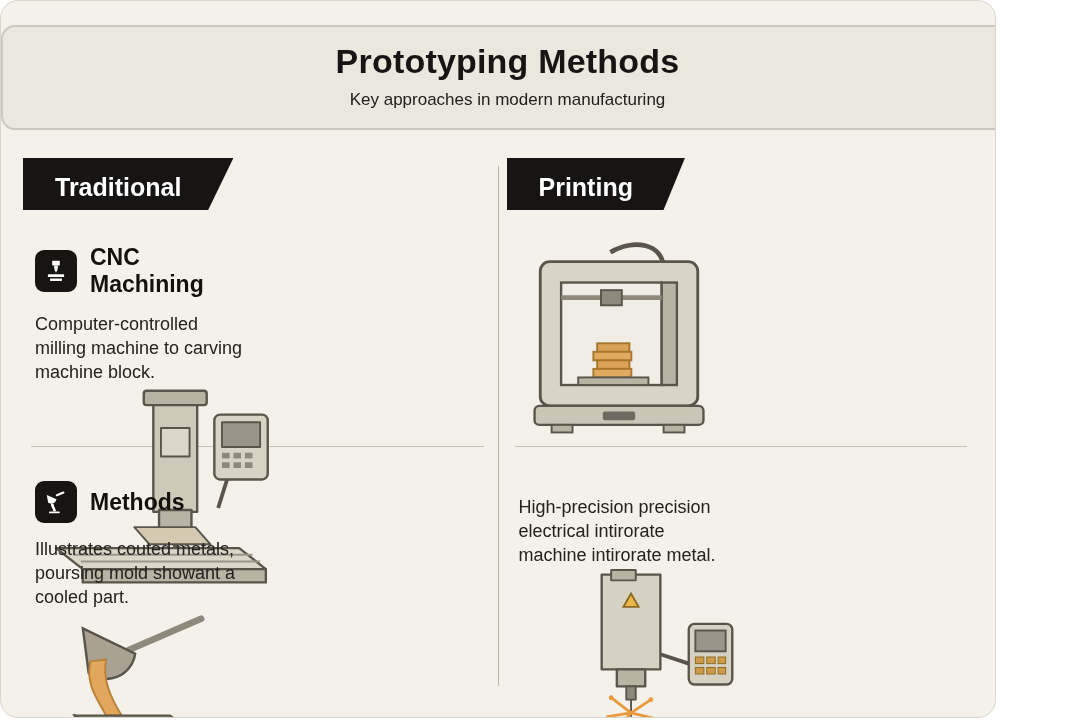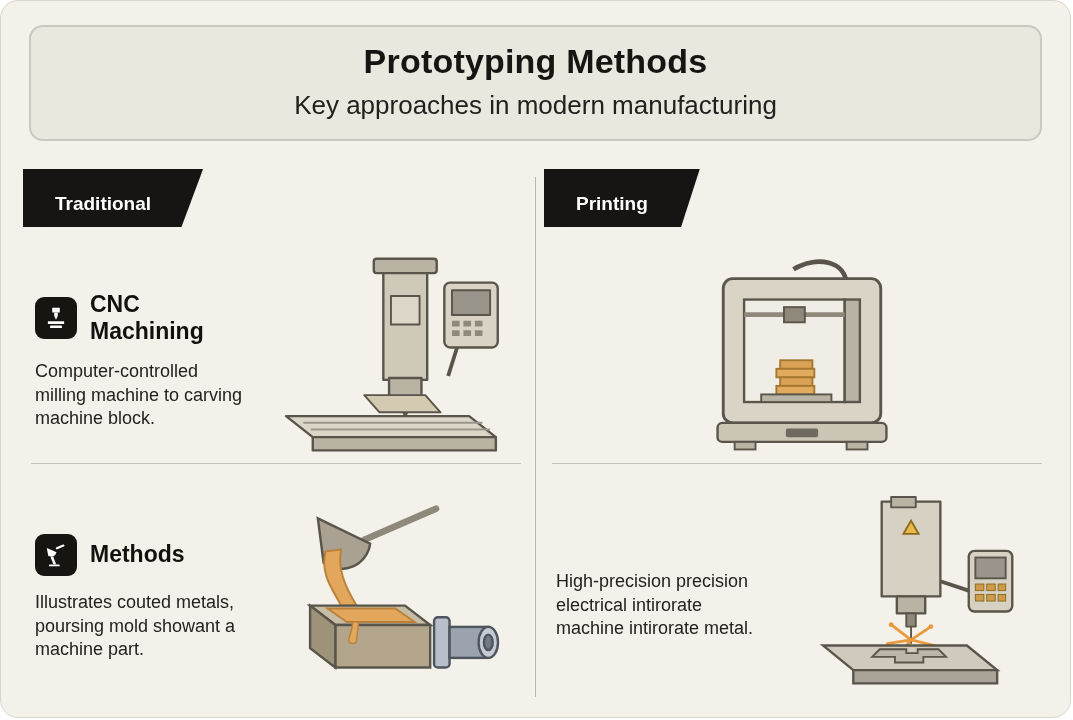--- a/index.html
+++ b/index.html
@@ -1,45 +1,45 @@
 <!DOCTYPE html>
 <html><head>
 <meta charset="utf-8">
 <style>
   html,body{margin:0;padding:0;background:#ffffff;}
   body{width:1073px;height:720px;overflow:hidden;font-family:"Liberation Sans",sans-serif;}
   .card{
-    position:relative;width:1071px;height:718px;box-sizing:border-box;
+    position:relative;width:996px;height:718px;box-sizing:border-box;
     background:#f3f1ea;border:1px solid #d8d5cc;border-radius:18px;overflow:hidden;
   }
   
   .header-box{
     width:1013px;margin:24px auto 0;box-sizing:border-box;
     background:#eae7de;border:2px solid #cbc8bf;border-radius:14px;
     text-align:center;padding:15px 10px 18px;
   }
   .title{font-size:34px;font-weight:700;color:#161513;letter-spacing:.2px;margin:0;}
-  .subtitle{font-size:26px;color:#21201c;margin:9px 0 0;}
+  .subtitle{font-size:17px;color:#21201c;margin:9px 0 0;}
   
   .content{display:flex;margin-top:26px;padding:0 14px;height:548px;}
   .column{flex:1;padding:2px 8px 0 14px;box-sizing:border-box;}
   .vdivider{width:1px;background:#b9b6ac;margin:10px 0 18px;}
   
   .banner{
     position:relative;display:inline-block;margin-left:-6px;
-    background:#161513;color:#ffffff;font-size:19px;font-weight:700;
-    line-height:46px;height:46px;padding:12px 52px 0 32px;
+    background:#161513;color:#ffffff;font-size:25px;font-weight:700;
+    line-height:46px;height:46px;padding:6px 52px 0 32px;
     clip-path:polygon(0 0,100% 0,88% 100%,0 100%);
   }
   .banner-fold{
     position:absolute;left:8px;top:52px;width:17px;height:14px;background:#161513;
     clip-path:polygon(0 0,100% 0,0 100%);
   }
   
-  .method{display:flex;align-items:center;height:234px;padding:22px 0 0 6px;box-sizing:border-box;}
+  .method{display:flex;align-items:flex-start;height:234px;padding:22px 0 0 6px;box-sizing:border-box;flex-direction:column;}
   .method-text{width:218px;flex-shrink:0;padding-top:12px;}
   .method-head{display:flex;align-items:center;gap:13px;}
   .icon-tile{
     width:42px;height:42px;border-radius:9px;background:#171511;
     display:flex;align-items:center;justify-content:center;flex-shrink:0;
   }
   .method-title{font-size:23px;font-weight:700;color:#12110e;margin:0;}
   .method-desc{font-size:18px;line-height:1.32;color:#23221e;margin:15px 0 0;max-width:212px;}
   .method-art{flex:1;display:flex;align-items:center;justify-content:center;padding-top:2px;}
   .hdivider{height:1px;background:#c4c1b7;margin:2px 6px 0 2px;}
@@ -126,21 +126,21 @@
                 <g fill="#ffffff">
                   <path d="M3.5 5.5 L12.5 9.5 A5.2 5.2 0 0 1 4.8 12.8 Z"></path>
                   <rect x="11.5" y="5.2" width="8.5" height="2" rx="1" transform="rotate(-22 11.5 5.2)"></rect>
                   <path d="M7.2 13.5 C7.2 16.5 9.2 17.5 9.4 20.5 L12 20.5 C11.4 17 9.8 16 9.8 13.5 Z"></path>
                   <rect x="5.5" y="20.8" width="10" height="1.6" rx="0.8"></rect>
                 </g>
               </svg>
             </span>
             <h3 class="method-title">Methods</h3>
           </div>
-          <p class="method-desc">Illustrates couted metals, poursing mold showant a machine part.</p>
+          <p class="method-desc">Illustrates couted metals, poursing mold showant a cooled part.</p>
         </div>
         <div class="method-art">
           <svg width="240" height="184" viewBox="0 0 245 190" aria-hidden="true">
             <line x1="96" y1="40" x2="170" y2="8" stroke="#8f897b" stroke-width="7" stroke-linecap="round"></line>
             <path d="M48 18 L102 44 A30 30 0 0 1 54 64 Z" fill="#a9a192" stroke="#5a554a" stroke-width="2.5"></path>
             <path d="M56 52 C50 76 64 92 72 108 L88 108 C76 88 68 70 72 50 Z" fill="#e2a75c" stroke="#b9813a" stroke-width="2"></path>
             <polygon points="40,108 138,108 164,128 66,128" fill="#c7bca6" stroke="#5a554a" stroke-width="2.5"></polygon>
             <polygon points="66,128 164,128 164,172 66,172" fill="#b2a58c" stroke="#5a554a" stroke-width="2.5"></polygon>
             <polygon points="40,108 66,128 66,172 40,152" fill="#9e9279" stroke="#5a554a" stroke-width="2.5"></polygon>
             <polygon points="58,111 128,111 148,125 78,125" fill="#e2a75c" stroke="#b9813a" stroke-width="2"></polygon>

